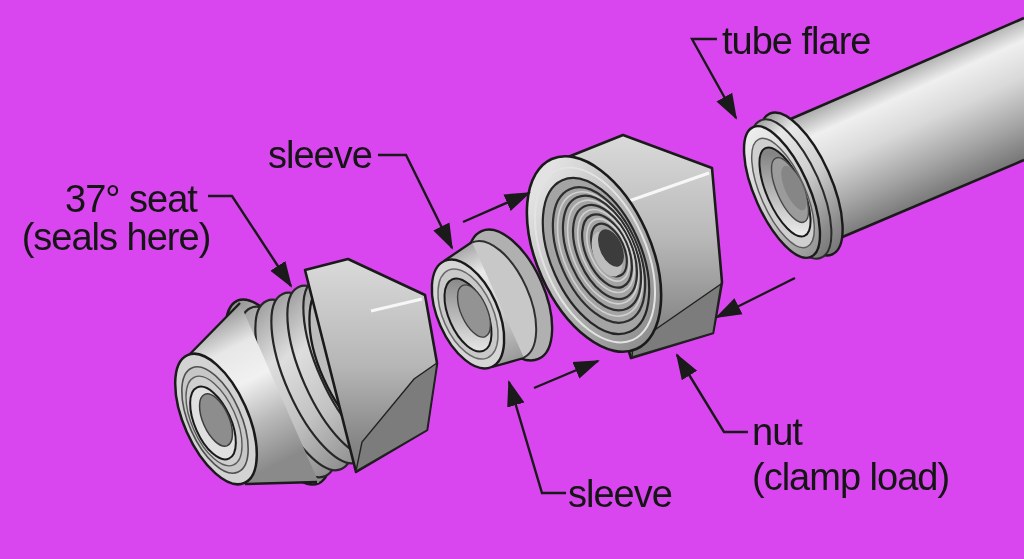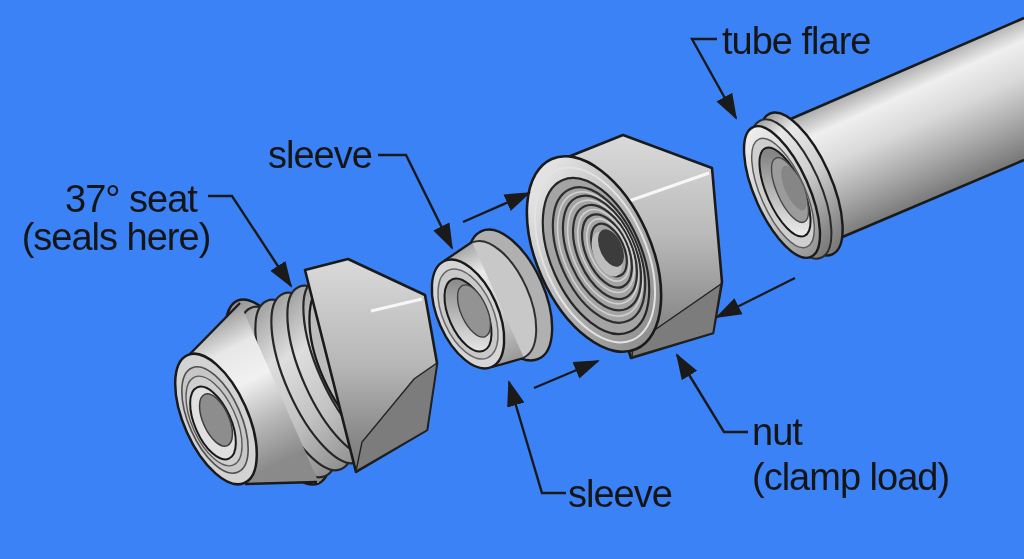--- a/index.html
+++ b/index.html
@@ -1,16 +1,16 @@
 <!DOCTYPE html>
 <html><head>
 <meta charset="utf-8">
 <style>
   html,body{margin:0;padding:0;background:#ffffff;}
-  .stage{width:1024px;height:559px;position:relative;background:#3b82f6;overflow:hidden;}
+  .stage{width:1024px;height:559px;position:relative;background:#d946ef;overflow:hidden;}
   svg{display:block;}
   text{font-family:"Liberation Sans", sans-serif;font-size:38px;letter-spacing:-1px;fill:#151515;}
 </style>
 </head>
 <body>
 
 <div class="stage">
 <svg width="1024" height="559" viewBox="0 0 1024 559">
   <defs>
     <marker id="ah" markerUnits="userSpaceOnUse" markerWidth="26" markerHeight="20" viewBox="0 0 26 20" refX="24" refY="10" orient="auto">

